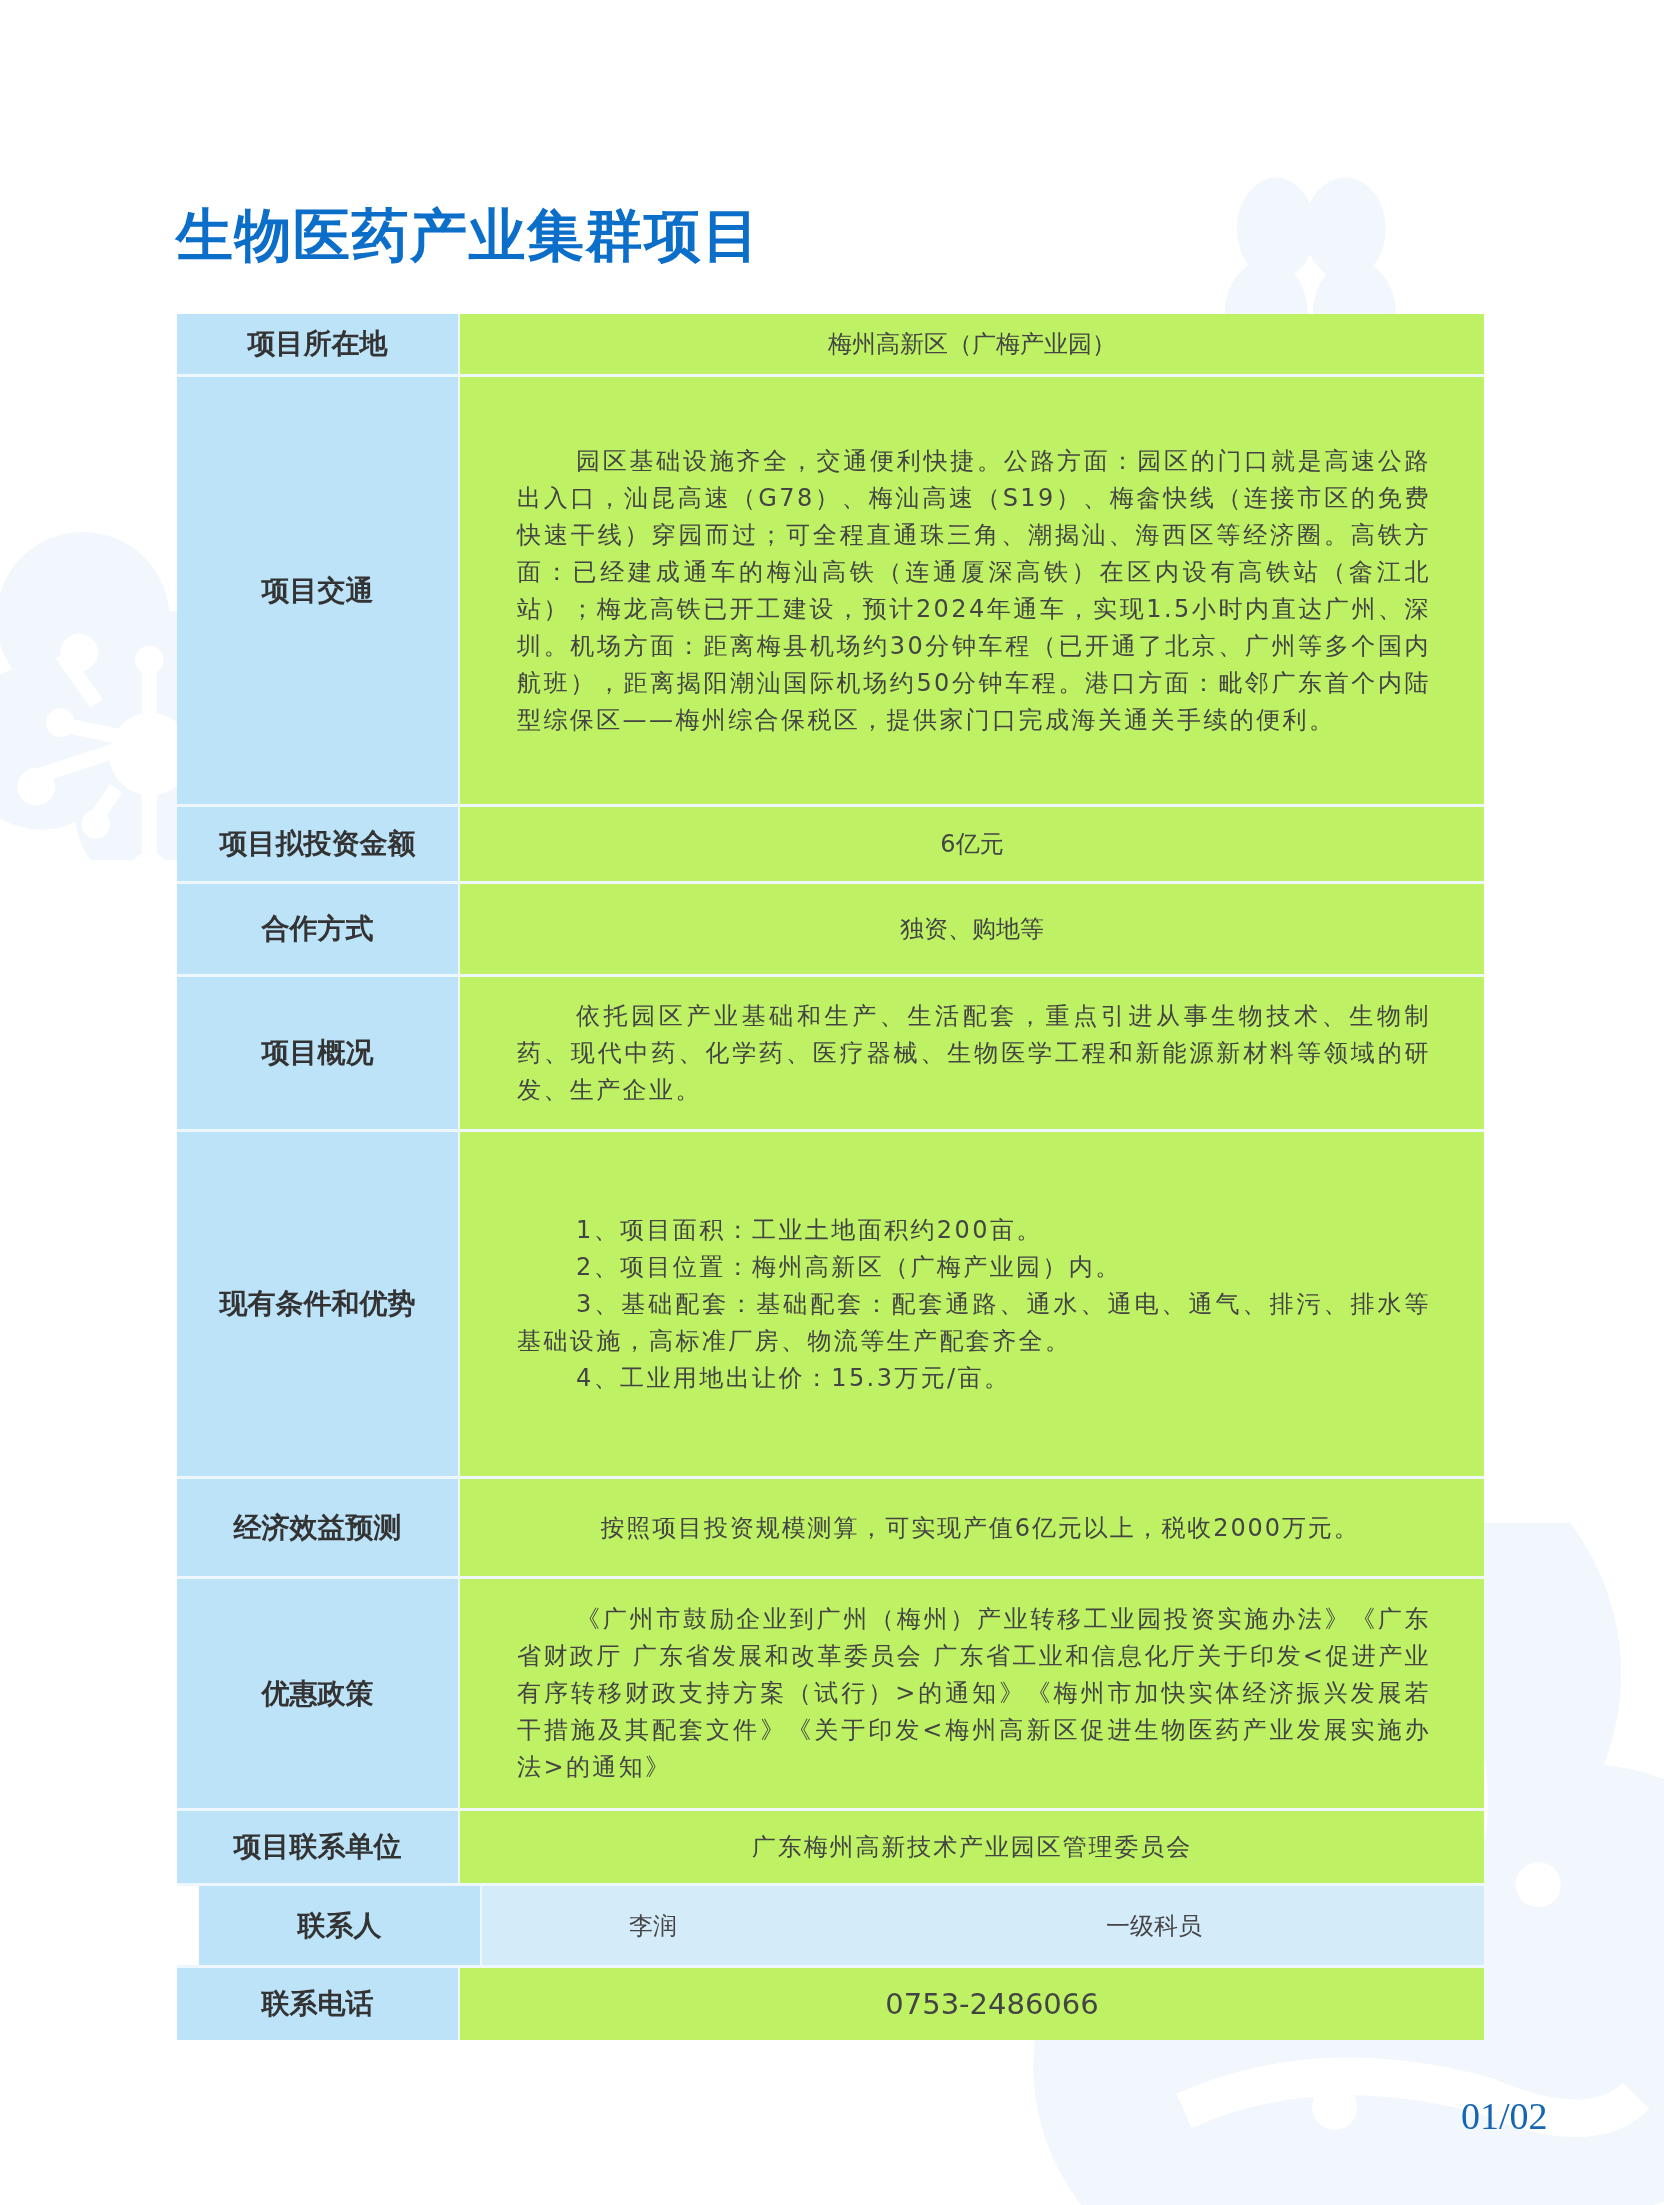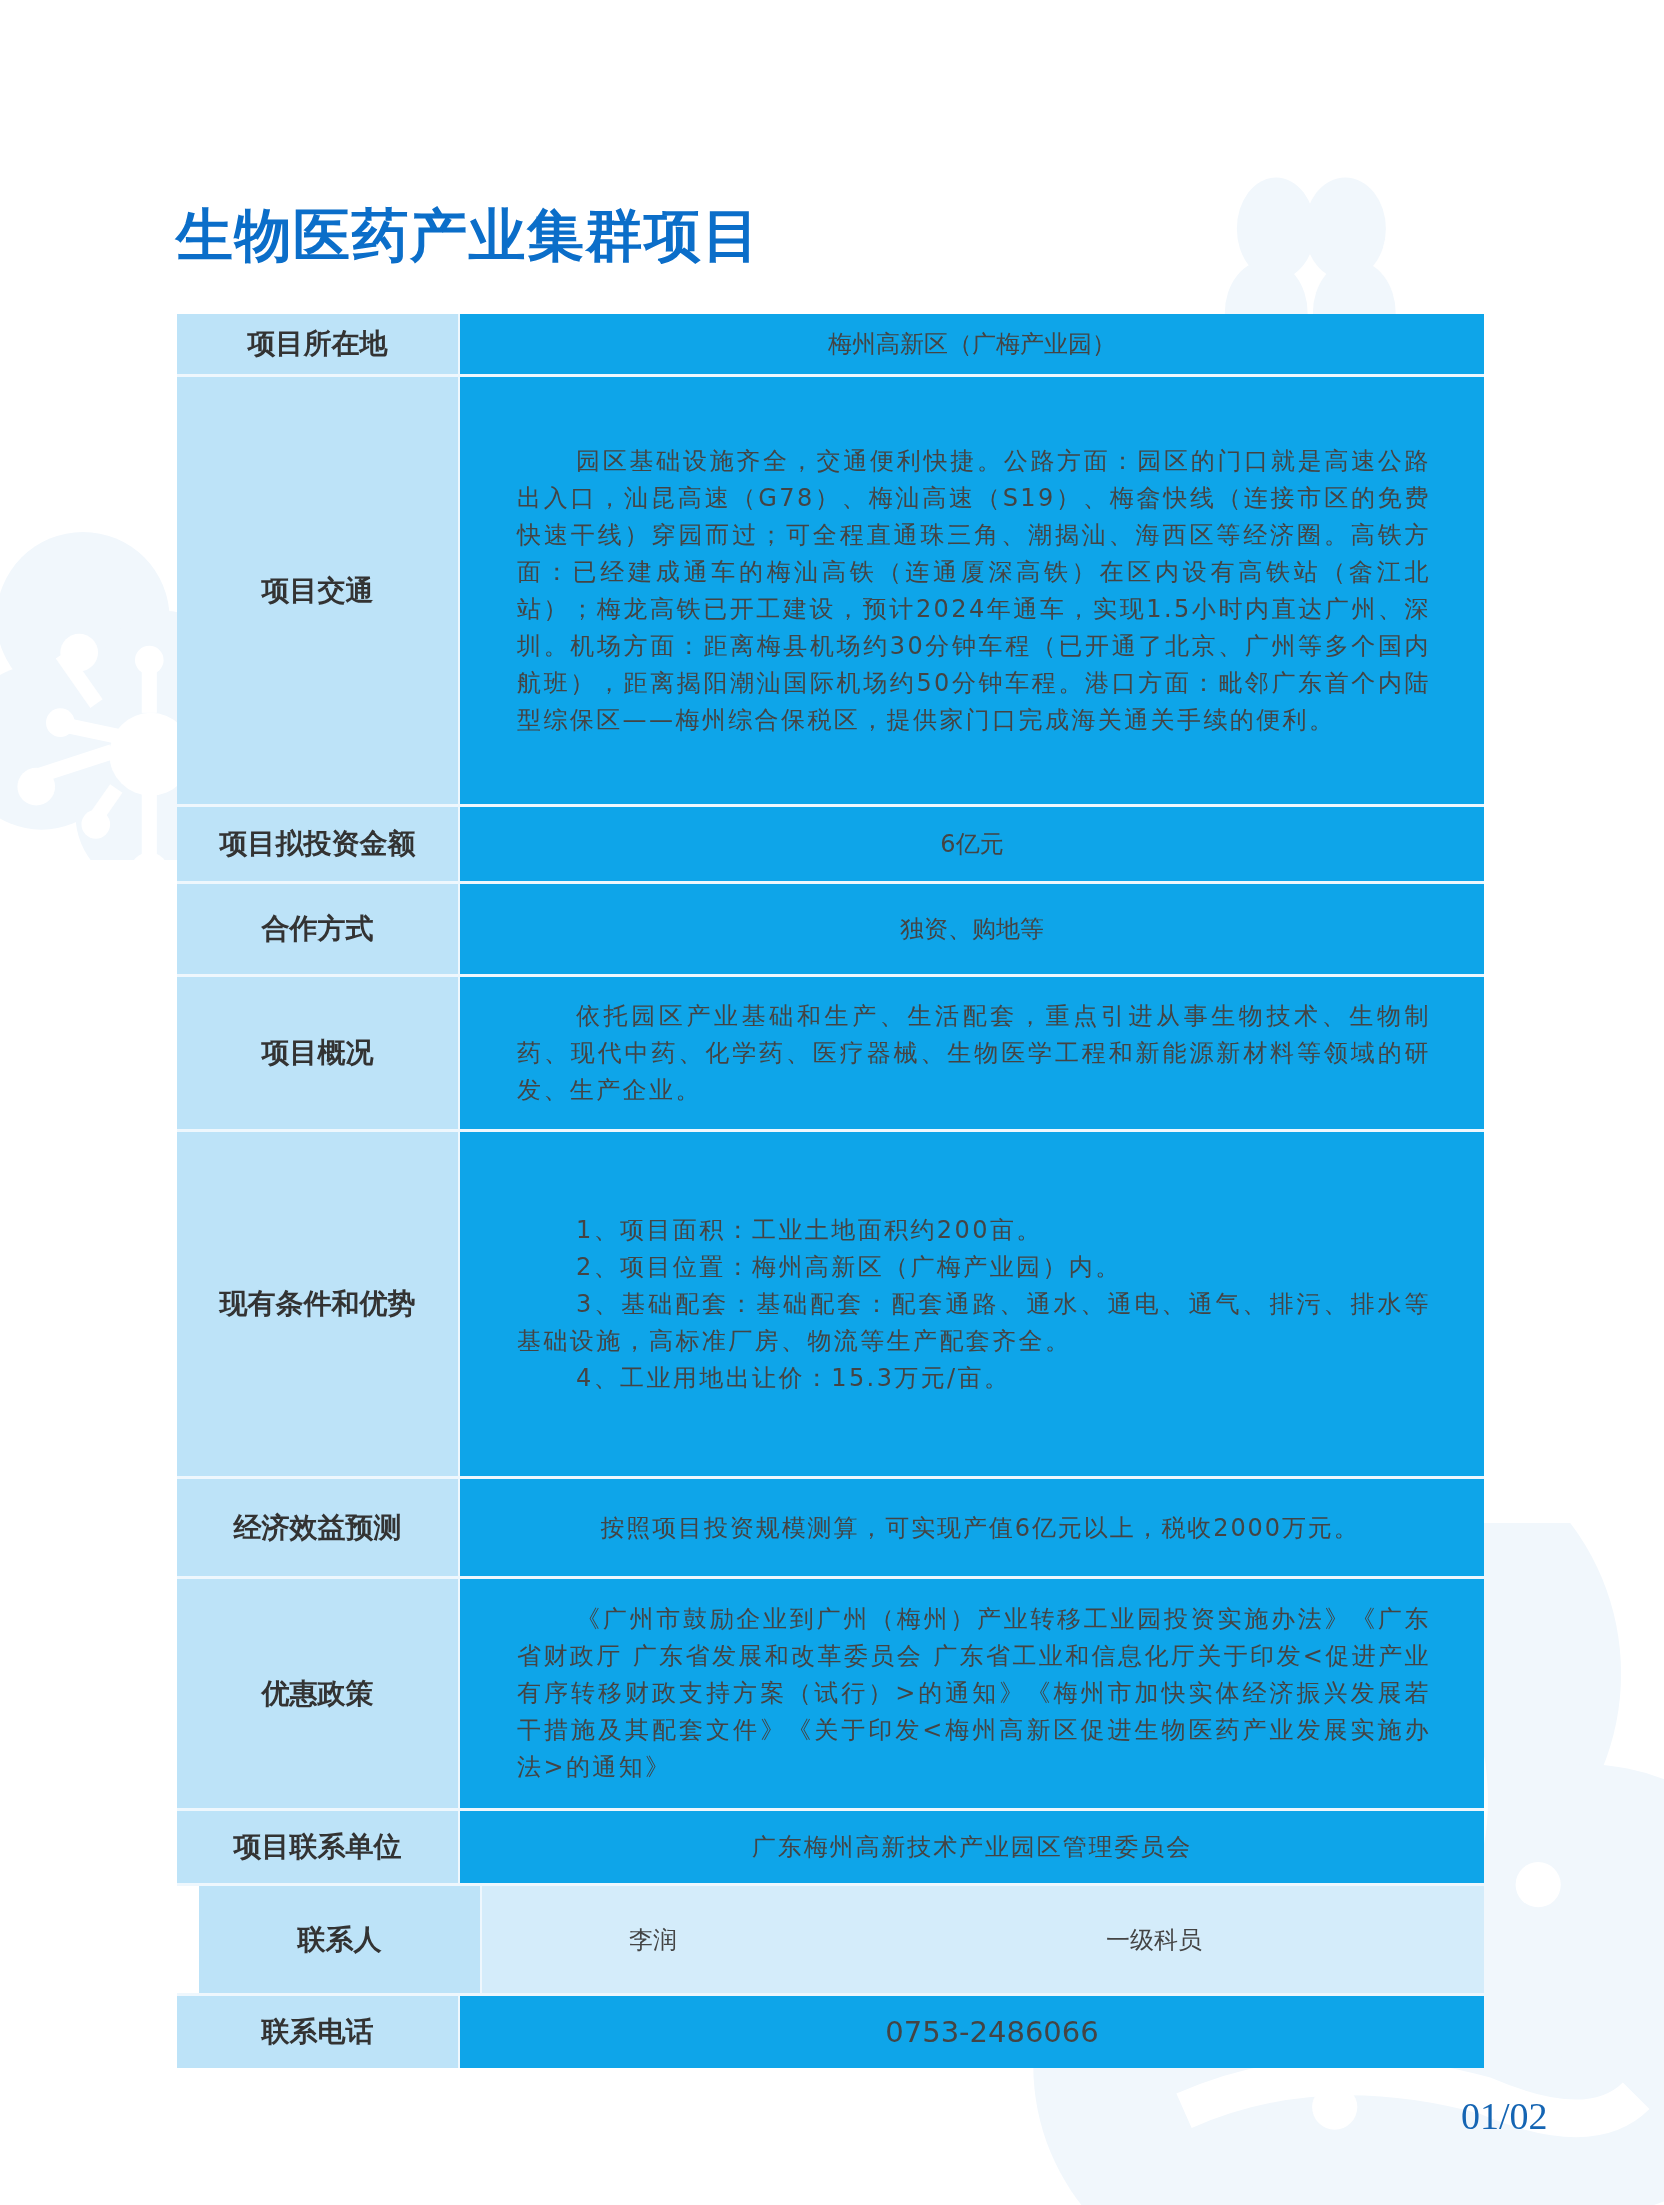--- a/index.html
+++ b/index.html
@@ -21,21 +21,21 @@
   }
   .row { display: flex; border-bottom: 3px solid #eef7fd; box-sizing: border-box; }
   .row:last-child { border-bottom: none; }
   .lbl {
     width: 283px; flex: 0 0 283px; background: #bde3f8;
     display: flex; align-items: center; justify-content: center;
     font-size: 28px; font-weight: bold; color: #333333;
     border-right: 2.3px solid #eef7fd; box-sizing: border-box;
   }
   .val {
-    flex: 1; background: #0ea5e9;
+    flex: 1; background: #bef264;
     display: flex; align-items: center; justify-content: center;
     font-size: 24px; color: #444444; box-sizing: border-box;
   }
   .val.para {
     justify-content: flex-start; align-items: center;
     padding: 0 53px 0 57px;
   }
   .para-inner { line-height: 37px; letter-spacing: 2.4px; text-align: justify; width: 100%; }
   .para-inner p { margin: 0; }
   .indent { text-indent: 59px; }
@@ -162,21 +162,21 @@
         <p class="indent">《广州市鼓励企业到广州（梅州）产业转移工业园投资实施办法》《广东省财政厅 广东省发展和改革委员会 广东省工业和信息化厅关于印发&lt;促进产业有序转移财政支持方案（试行）&gt;的通知》《梅州市加快实体经济振兴发展若干措施及其配套文件》《关于印发&lt;梅州高新区促进生物医药产业发展实施办法&gt;的通知》</p>
       </div>
     </div>
   </div>
 
   <div class="row" style="height:75px;">
     <div class="lbl">项目联系单位</div>
     <div class="val" style="letter-spacing:1.9px;">广东梅州高新技术产业园区管理委员会</div>
   </div>
 
-  <div class="row" style="height:110px;padding-left:22px;">
+  <div class="row" style="height:82px;padding-left:22px;">
     <div class="lbl">联系人</div>
     <div class="sub-val" style="width:342px; flex:0 0 342px;">李润</div>
     <div class="sub-val" style="flex:1;">一级科员</div>
   </div>
 
   <div class="row" style="height:72px;">
     <div class="lbl">联系电话</div>
     <div class="val" style="font-size:29px;padding-left:40px;">0753-2486066</div>
   </div>
 

